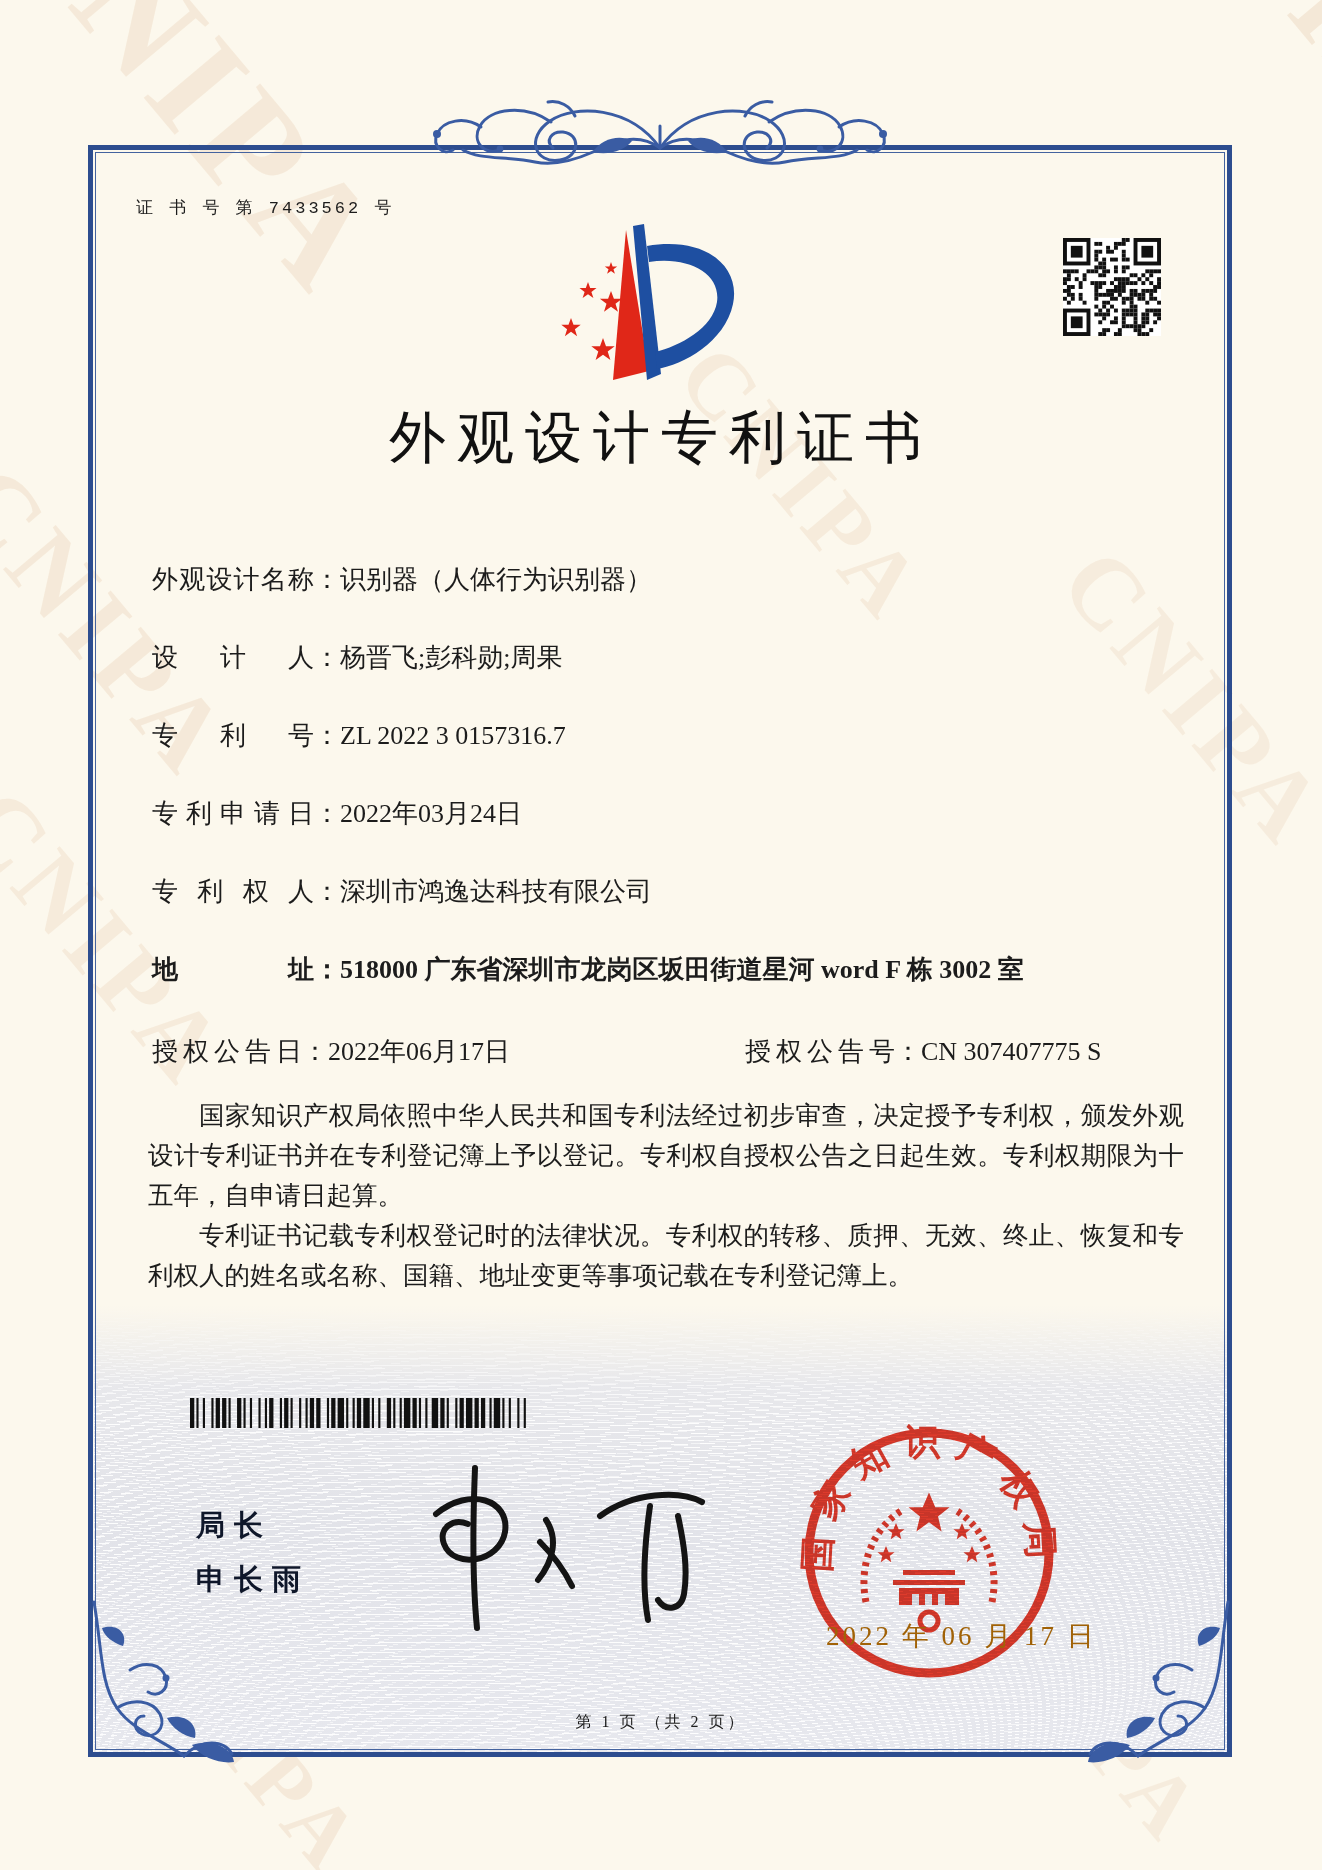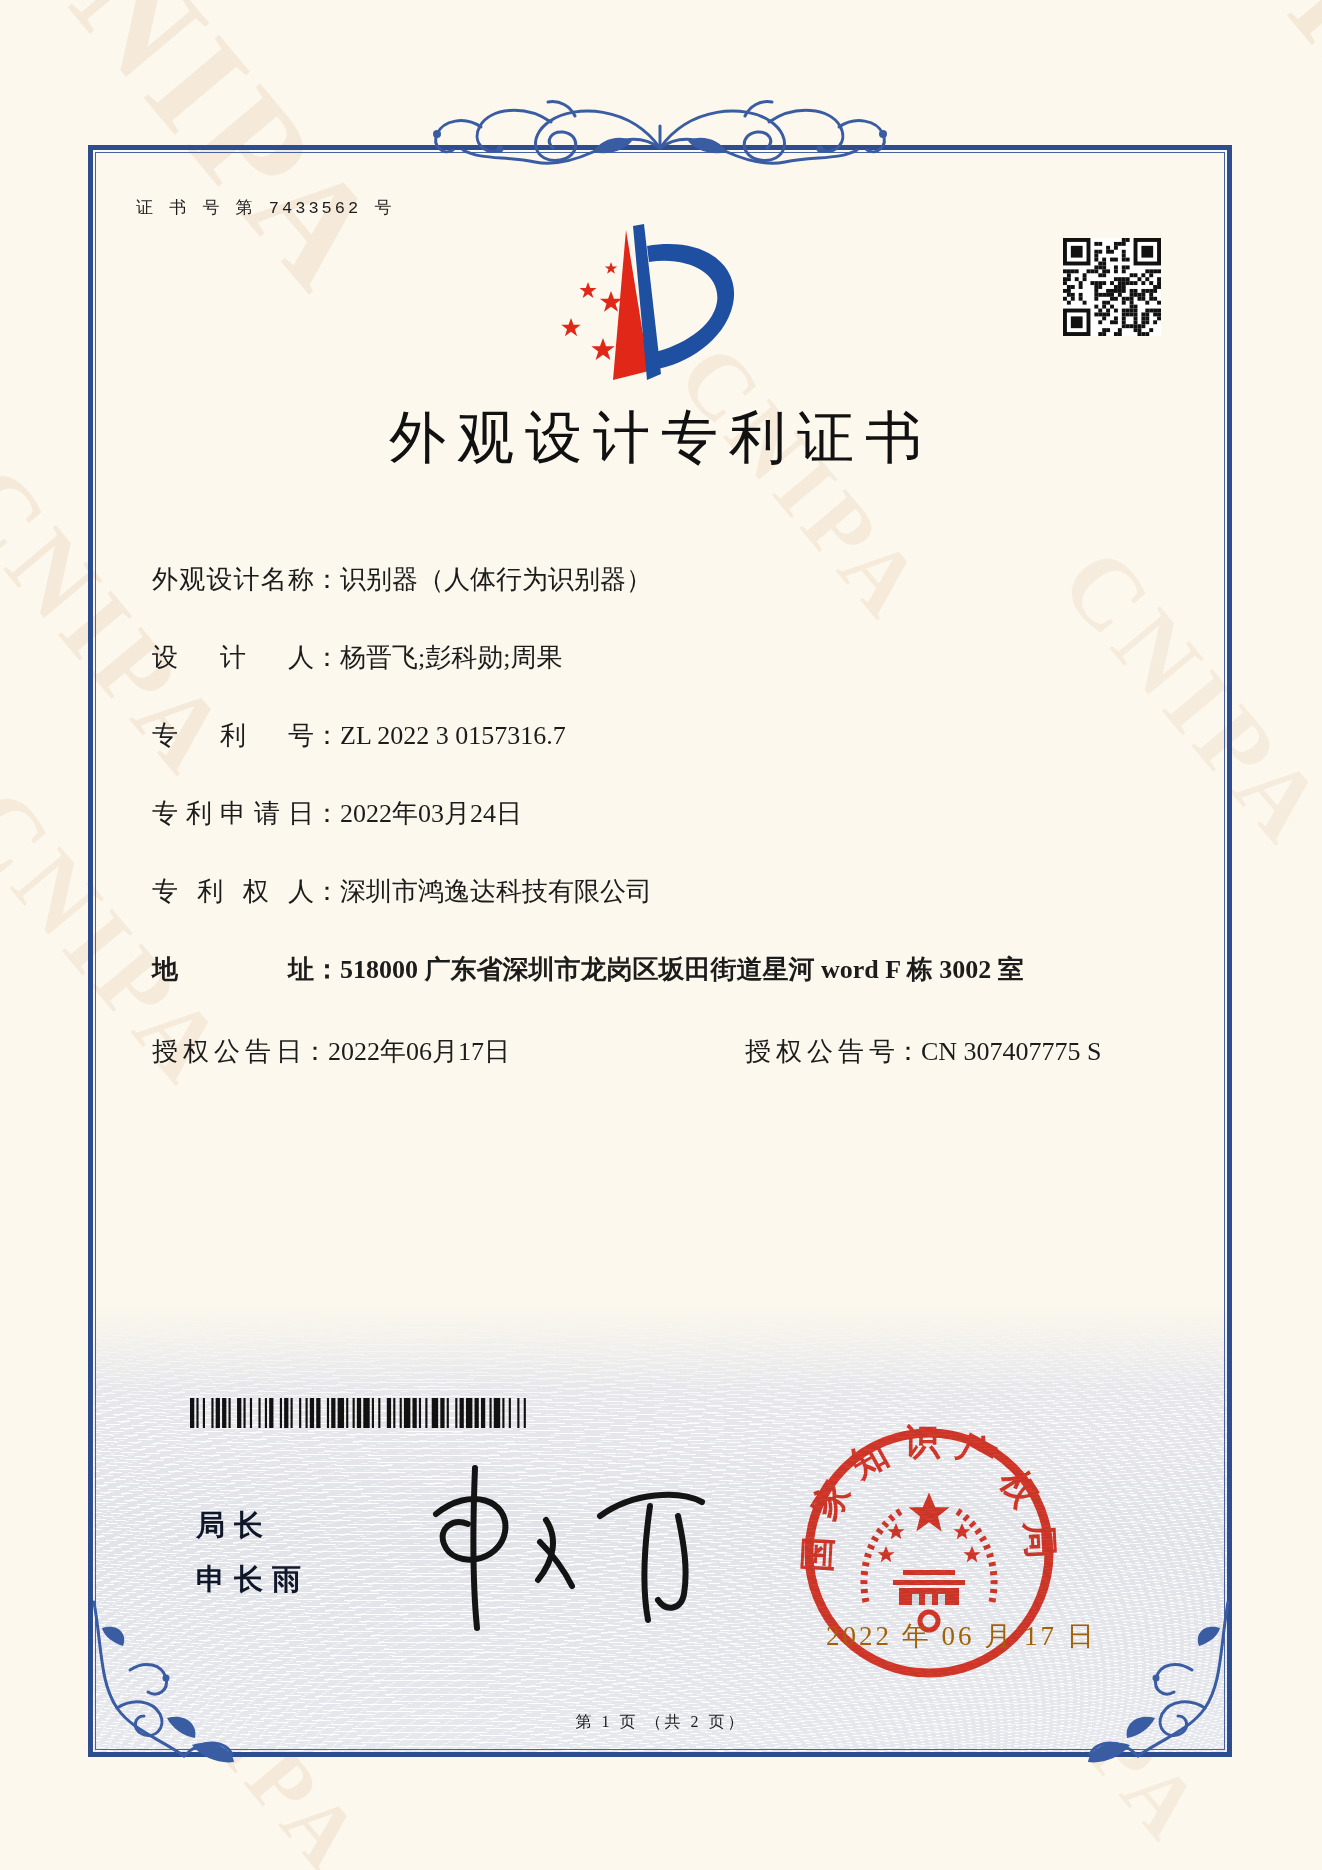--- a/index.html
+++ b/index.html
@@ -397,20 +397,24 @@
   </div>
   <div class="field-row fr6">
     <span class="lbl">地址</span><span class="colon">：</span><span class="val">518000 广东省深圳市龙岗区坂田街道星河 word F 栋 3002 室</span>
   </div>
 
   <div class="grant-row">
     <span><span class="lbl-sm">授权公告日</span><span>：</span><span>2022年06月17日</span></span>
     <span class="grant-right"><span class="lbl-sm">授权公告号</span><span>：</span><span>CN 307407775 S</span></span>
   </div>
 
+  <div class="body-text">
+    <p>国家知识产权局依照中华人民共和国专利法经过初步审查，决定授予专利权，颁发外观设计专利证书并在专利登记簿上予以登记。专利权自授权公告之日起生效。专利权期限为十五年，自申请日起算。</p>
+    <p>专利证书记载专利权登记时的法律状况。专利权的转移、质押、无效、终止、恢复和专利权人的姓名或名称、国籍、地址变更等事项记载在专利登记簿上。</p>
+  </div>
 
   <svg class="barcode" id="barcode" width="338" height="30">
       <rect x="0.00" y="0" width="4.28" height="30" fill="#111"></rect>
       <rect x="6.42" y="0" width="2.14" height="30" fill="#111"></rect>
       <rect x="12.84" y="0" width="2.14" height="30" fill="#111"></rect>
       <rect x="21.39" y="0" width="2.14" height="30" fill="#111"></rect>
       <rect x="25.67" y="0" width="4.28" height="30" fill="#111"></rect>
       <rect x="32.09" y="0" width="4.28" height="30" fill="#111"></rect>
       <rect x="38.51" y="0" width="2.14" height="30" fill="#111"></rect>
       <rect x="47.06" y="0" width="4.28" height="30" fill="#111"></rect>

